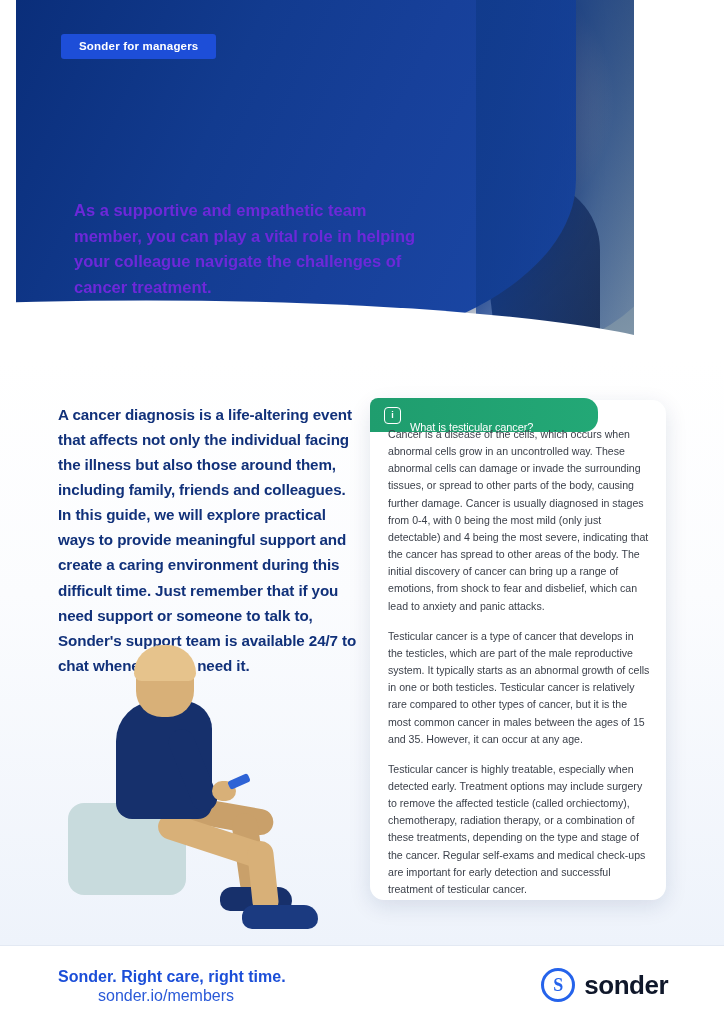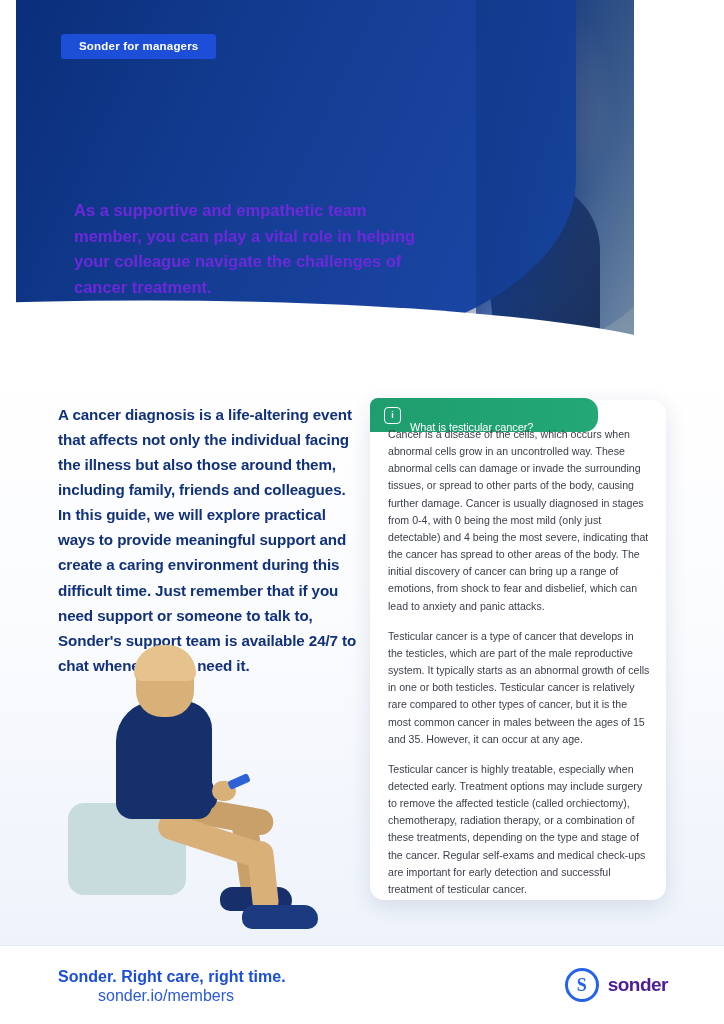--- a/index.html
+++ b/index.html
@@ -302,21 +302,21 @@
     position: absolute; right: 56px; top: 22px;
     display: flex; align-items: center; gap: 9px;
   }
   .logo-mark {
     width: 34px; height: 34px; border-radius: 50%;
     border: 3px solid #2563eb;
     display: flex; align-items: center; justify-content: center;
     color: #2563eb; font-size: 18px; font-weight: bold;
     font-family: "Liberation Serif", serif;
   }
-  .logo-word { color: #4c1d95; font-size: 19px; font-weight: bold; letter-spacing: -0.5px; }
+  .logo-word { color: #0f172a; font-size: 26px; font-weight: bold; letter-spacing: -0.5px; }
 </style>
 </head>
 <body>
 
 <div class="page">
 
   <div class="hero">
     <div class="hero-photo">
       <div class="hero-figure">
         <div class="fig-shoulders"></div>

